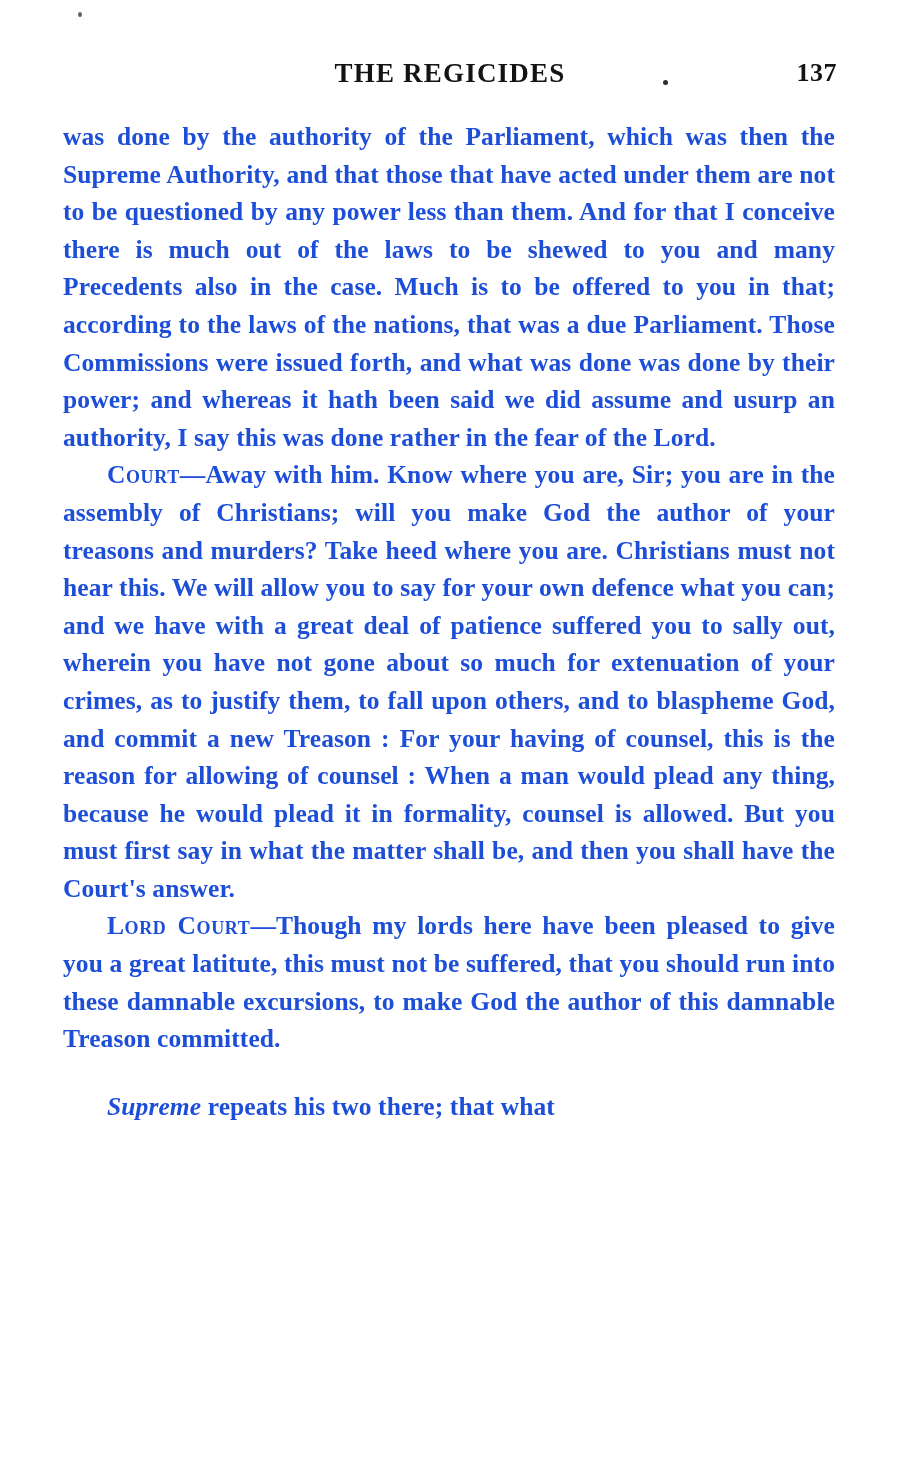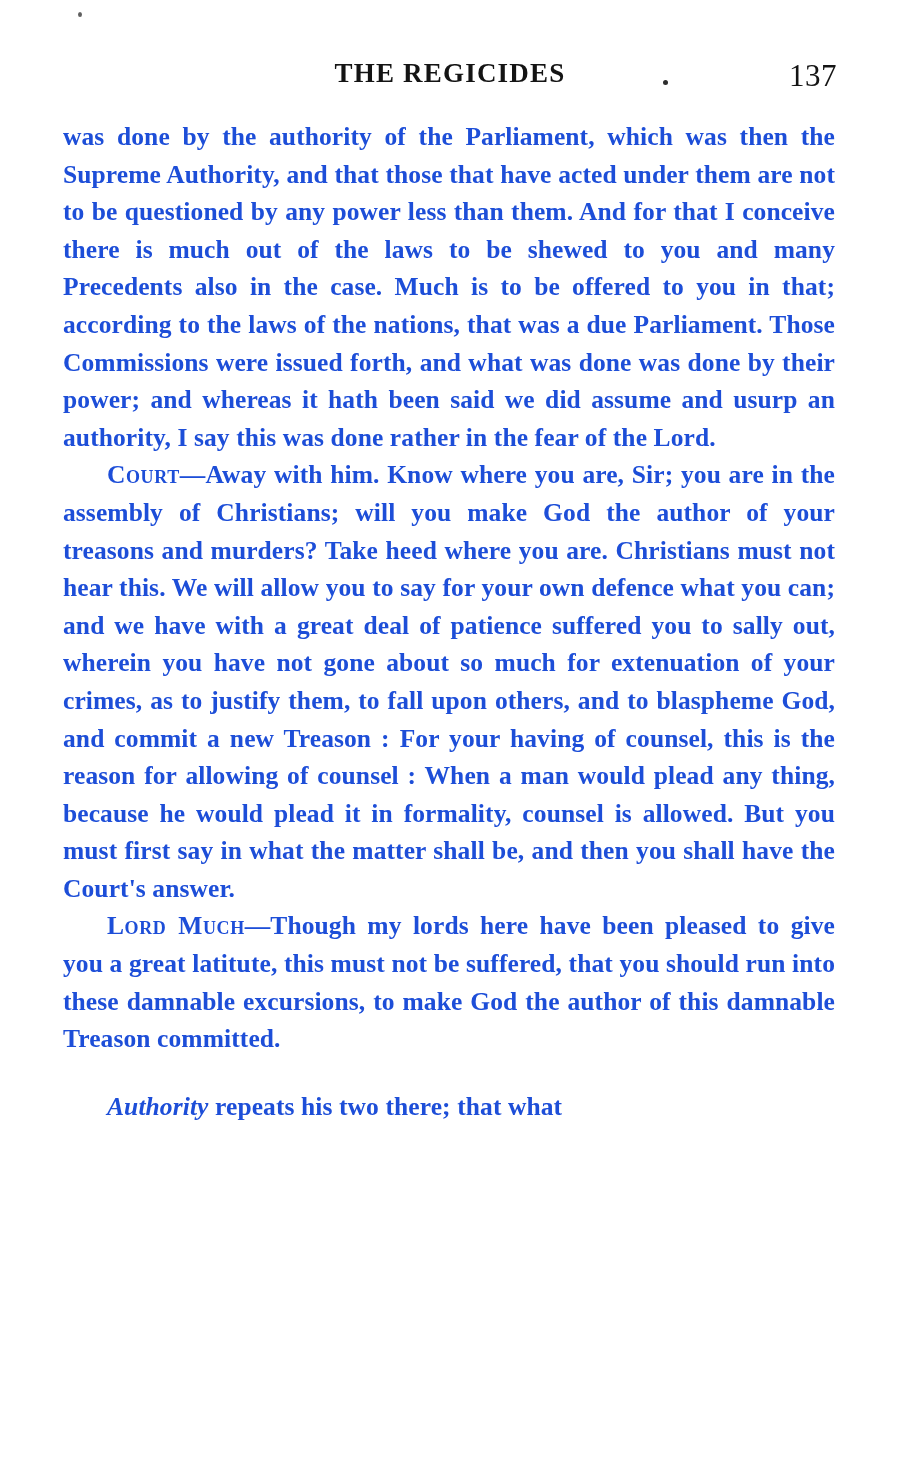--- a/index.html
+++ b/index.html
@@ -64,22 +64,22 @@
     top: 22px;
     width: 5px;
     height: 5px;
     background: #2d2d2d;
     border-radius: 50%;
   }
   .folio {
     position: absolute;
     right: 0;
     top: 0;
-    font-weight: normal;
-    font-size: 31px;
+    font-weight: bold;
+    font-size: 26px;
     letter-spacing: 0.5px;
     color: #141414;
   }
   .body-text {
     position: absolute;
     left: 63px;
     top: 118px;
     width: 772px;
   }
   p {
@@ -125,21 +125,21 @@
 
     <p>
       <span>was done by the authority of the Parliament, which was then the Supreme Authority, and that those that have acted under them are not to be questioned by any power less than them.  And for that I conceive there is much out of the laws to be shewed to you and many Precedents also in the case.  Much is to be offered to you in that; according to the laws of the nations, that was a due Parliament.  Those Commissions were issued forth, and what was done was done by their power; and whereas it hath been said we did assume and usurp an authority, I say this was done rather in the fear of the Lord.</span>
     </p>
 
     <p class="indent">
       <span class="smallcaps">Court</span><span>—Away with him.  Know where you are, Sir; you are in the assembly of Christians; will you make God the author of your treasons and murders? Take heed where you are.  Christians must not hear this.  We will allow you to say for your own defence what you can; and we have with a great deal of patience suffered you to sally out, wherein you have not gone about so much for extenuation of your crimes, as to justify them, to fall upon others, and to blaspheme God, and commit a new Treason : For your having of counsel, this is the reason for allowing of counsel : When a man would plead any thing, because he would plead it in formality, counsel is allowed. But you must first say in what the matter shall be, and then you shall have the Court's answer.</span>
     </p>
 
     <p class="indent">
-      <span class="smallcaps">Lord Much</span><span>—Though my lords here have been pleased to give you a great latitute, this must not be suffered, that you should run into these damnable excursions, to make God the author of this damnable Treason committed.</span>
+      <span class="smallcaps">Lord Court</span><span>—Though my lords here have been pleased to give you a great latitute, this must not be suffered, that you should run into these damnable excursions, to make God the author of this damnable Treason committed.</span>
     </p>
 
     <p class="indent gap">
-      <span class="italic">Authority</span><span> repeats his two there; that what</span>
+      <span class="italic">Supreme</span><span> repeats his two there; that what</span>
     </p>
 
   </div>
 </div>
 
 </body></html>

